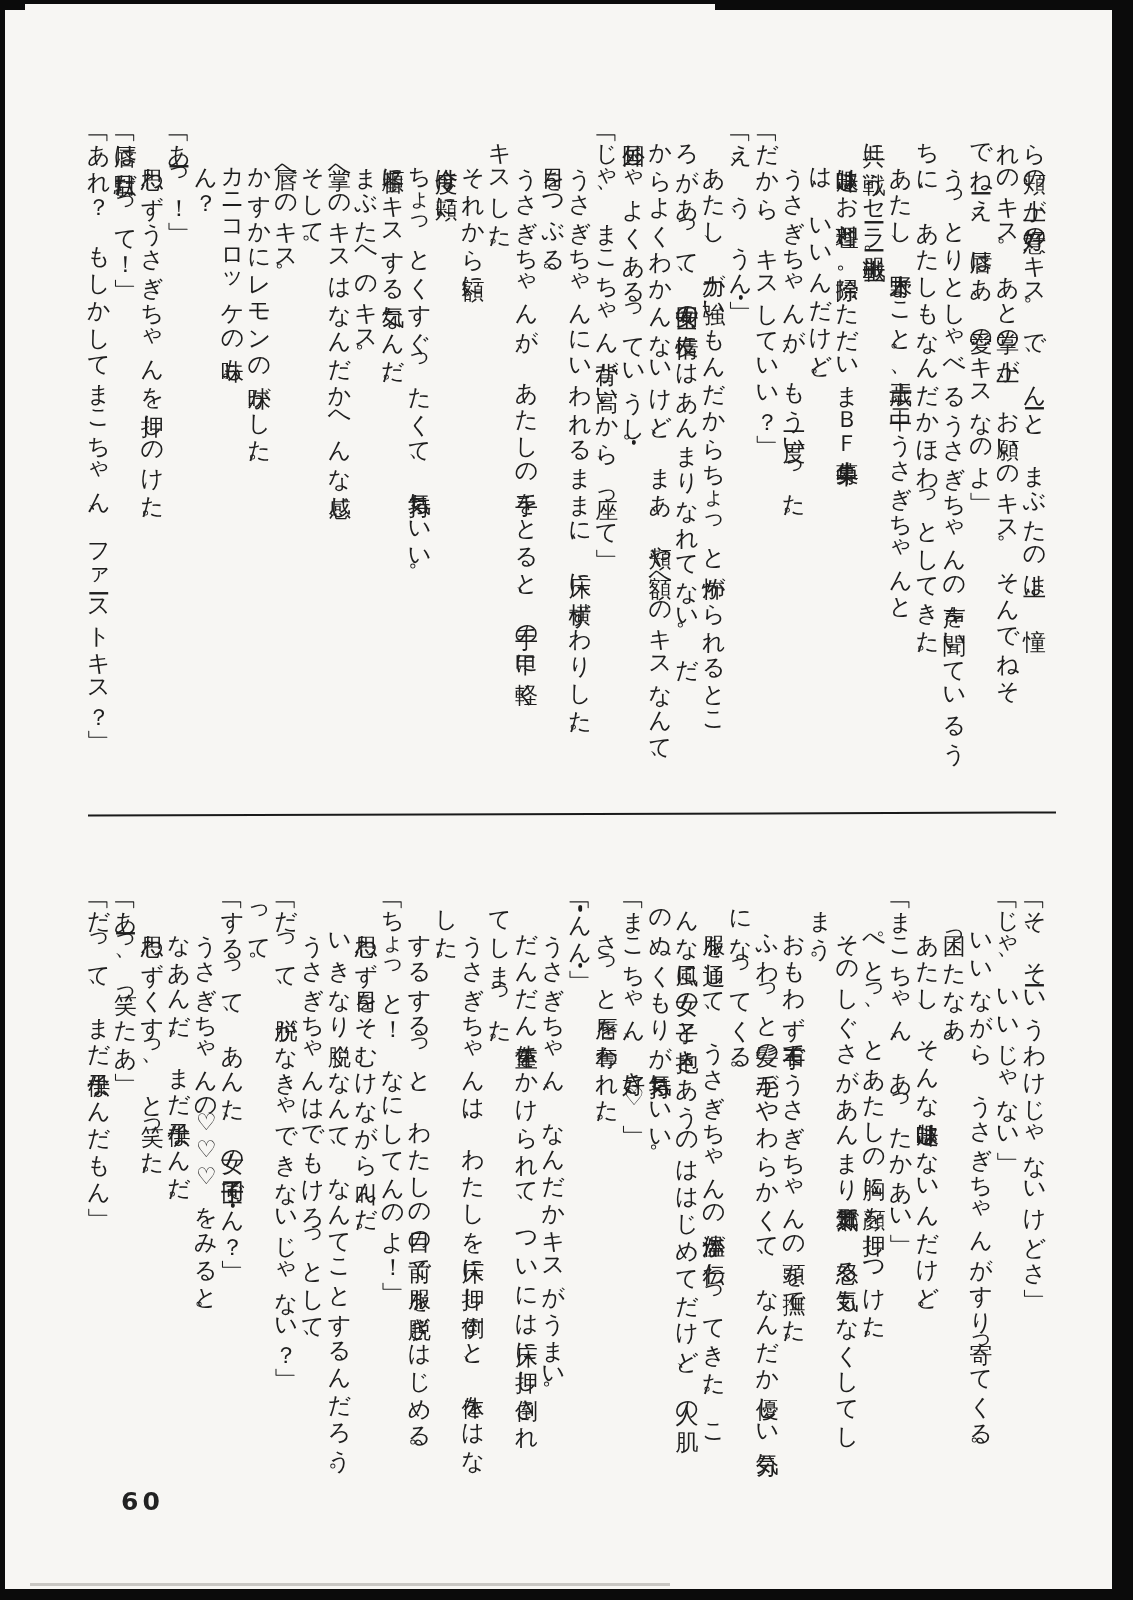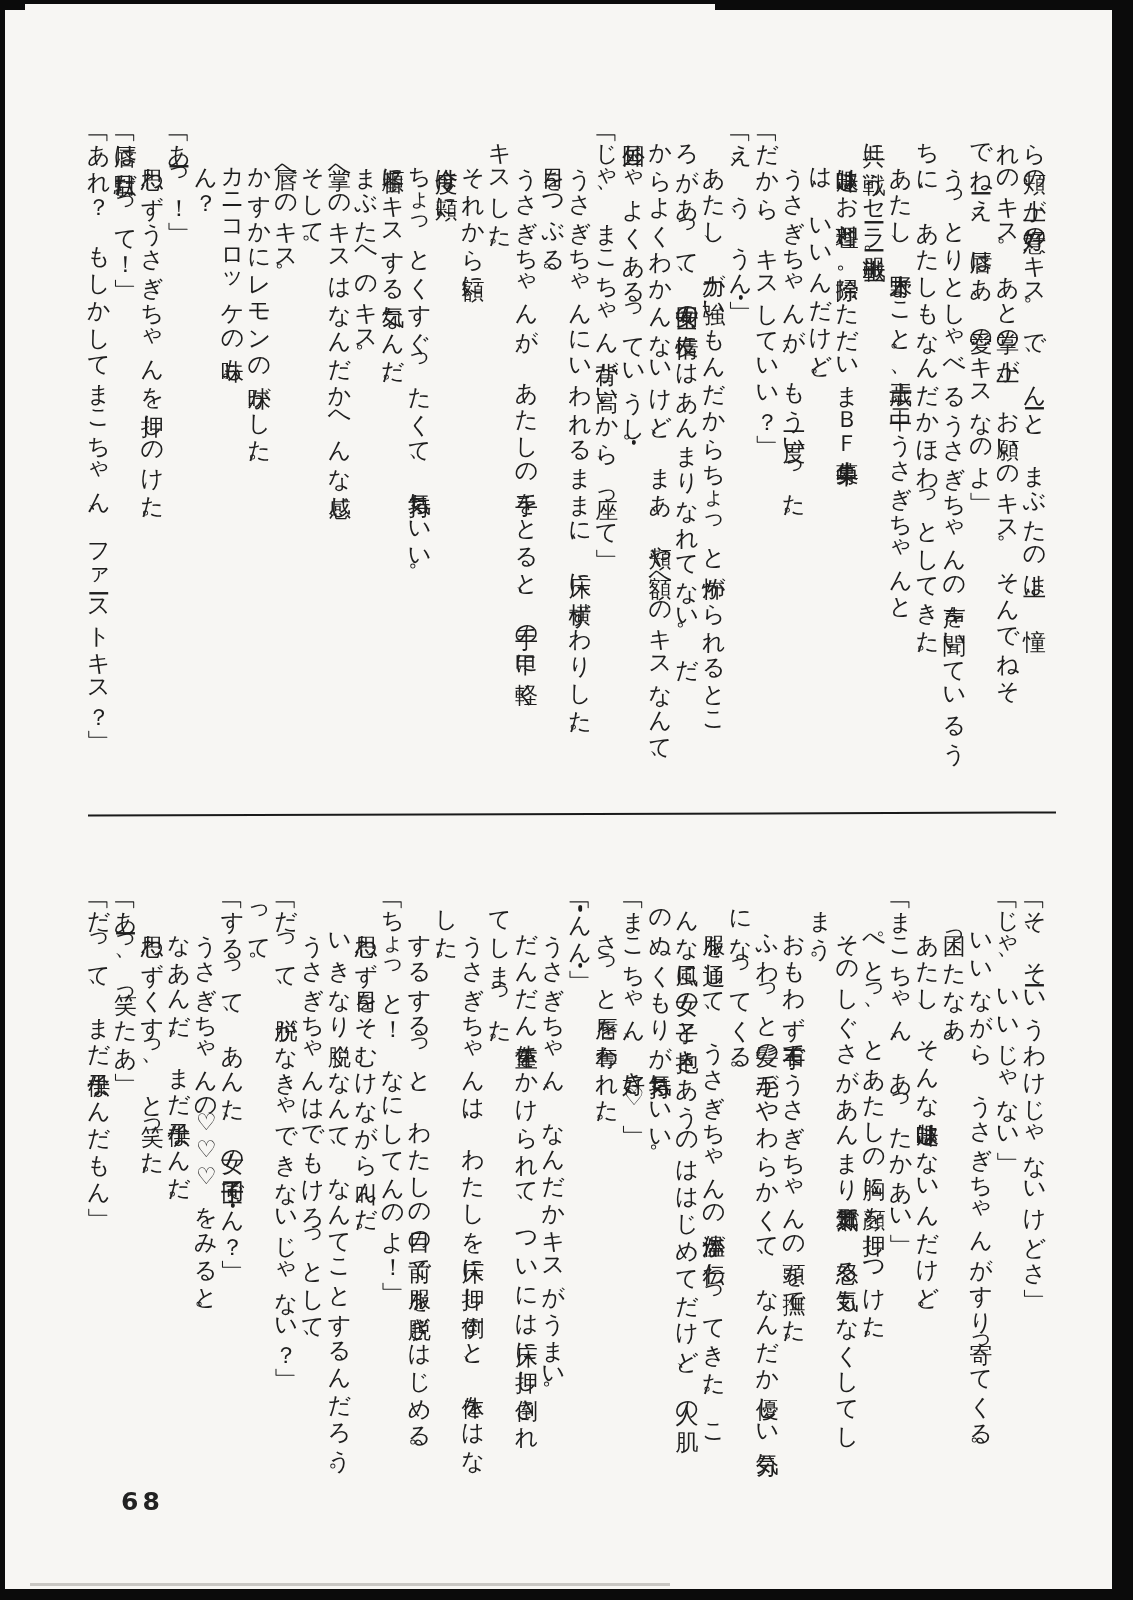--- a/index.html
+++ b/index.html
@@ -115,21 +115,21 @@
       <div class="vline">「だって、脱がなきゃできないじゃない？」</div>
       <div class="vline">って。</div>
       <div class="vline">「するって、あんた、女の子同士で・・ん？」</div>
       <div class="vline indent">うさぎちゃんの♡♡♡をみると。</div>
       <div class="vline indent">なあんだ。まだ子供なんだ。</div>
       <div class="vline indent">思わずくすっ、と笑った。</div>
       <div class="vline">「あーっ、笑ったあ」</div>
       <div class="vline">「だって、まだ子供なんだもん」</div>
     </div>
 
-  <div class="page-number">68</div>
+  <div class="page-number">60</div>
 
   <div class="scan-bar top"></div>
   <div class="scan-bar top-fade"></div>
   <div class="scan-bar bottom"></div>
   <div class="scan-bar left"></div>
   <div class="scan-bar right"></div>
   <div class="smudge"></div>
 
 </div>
 

